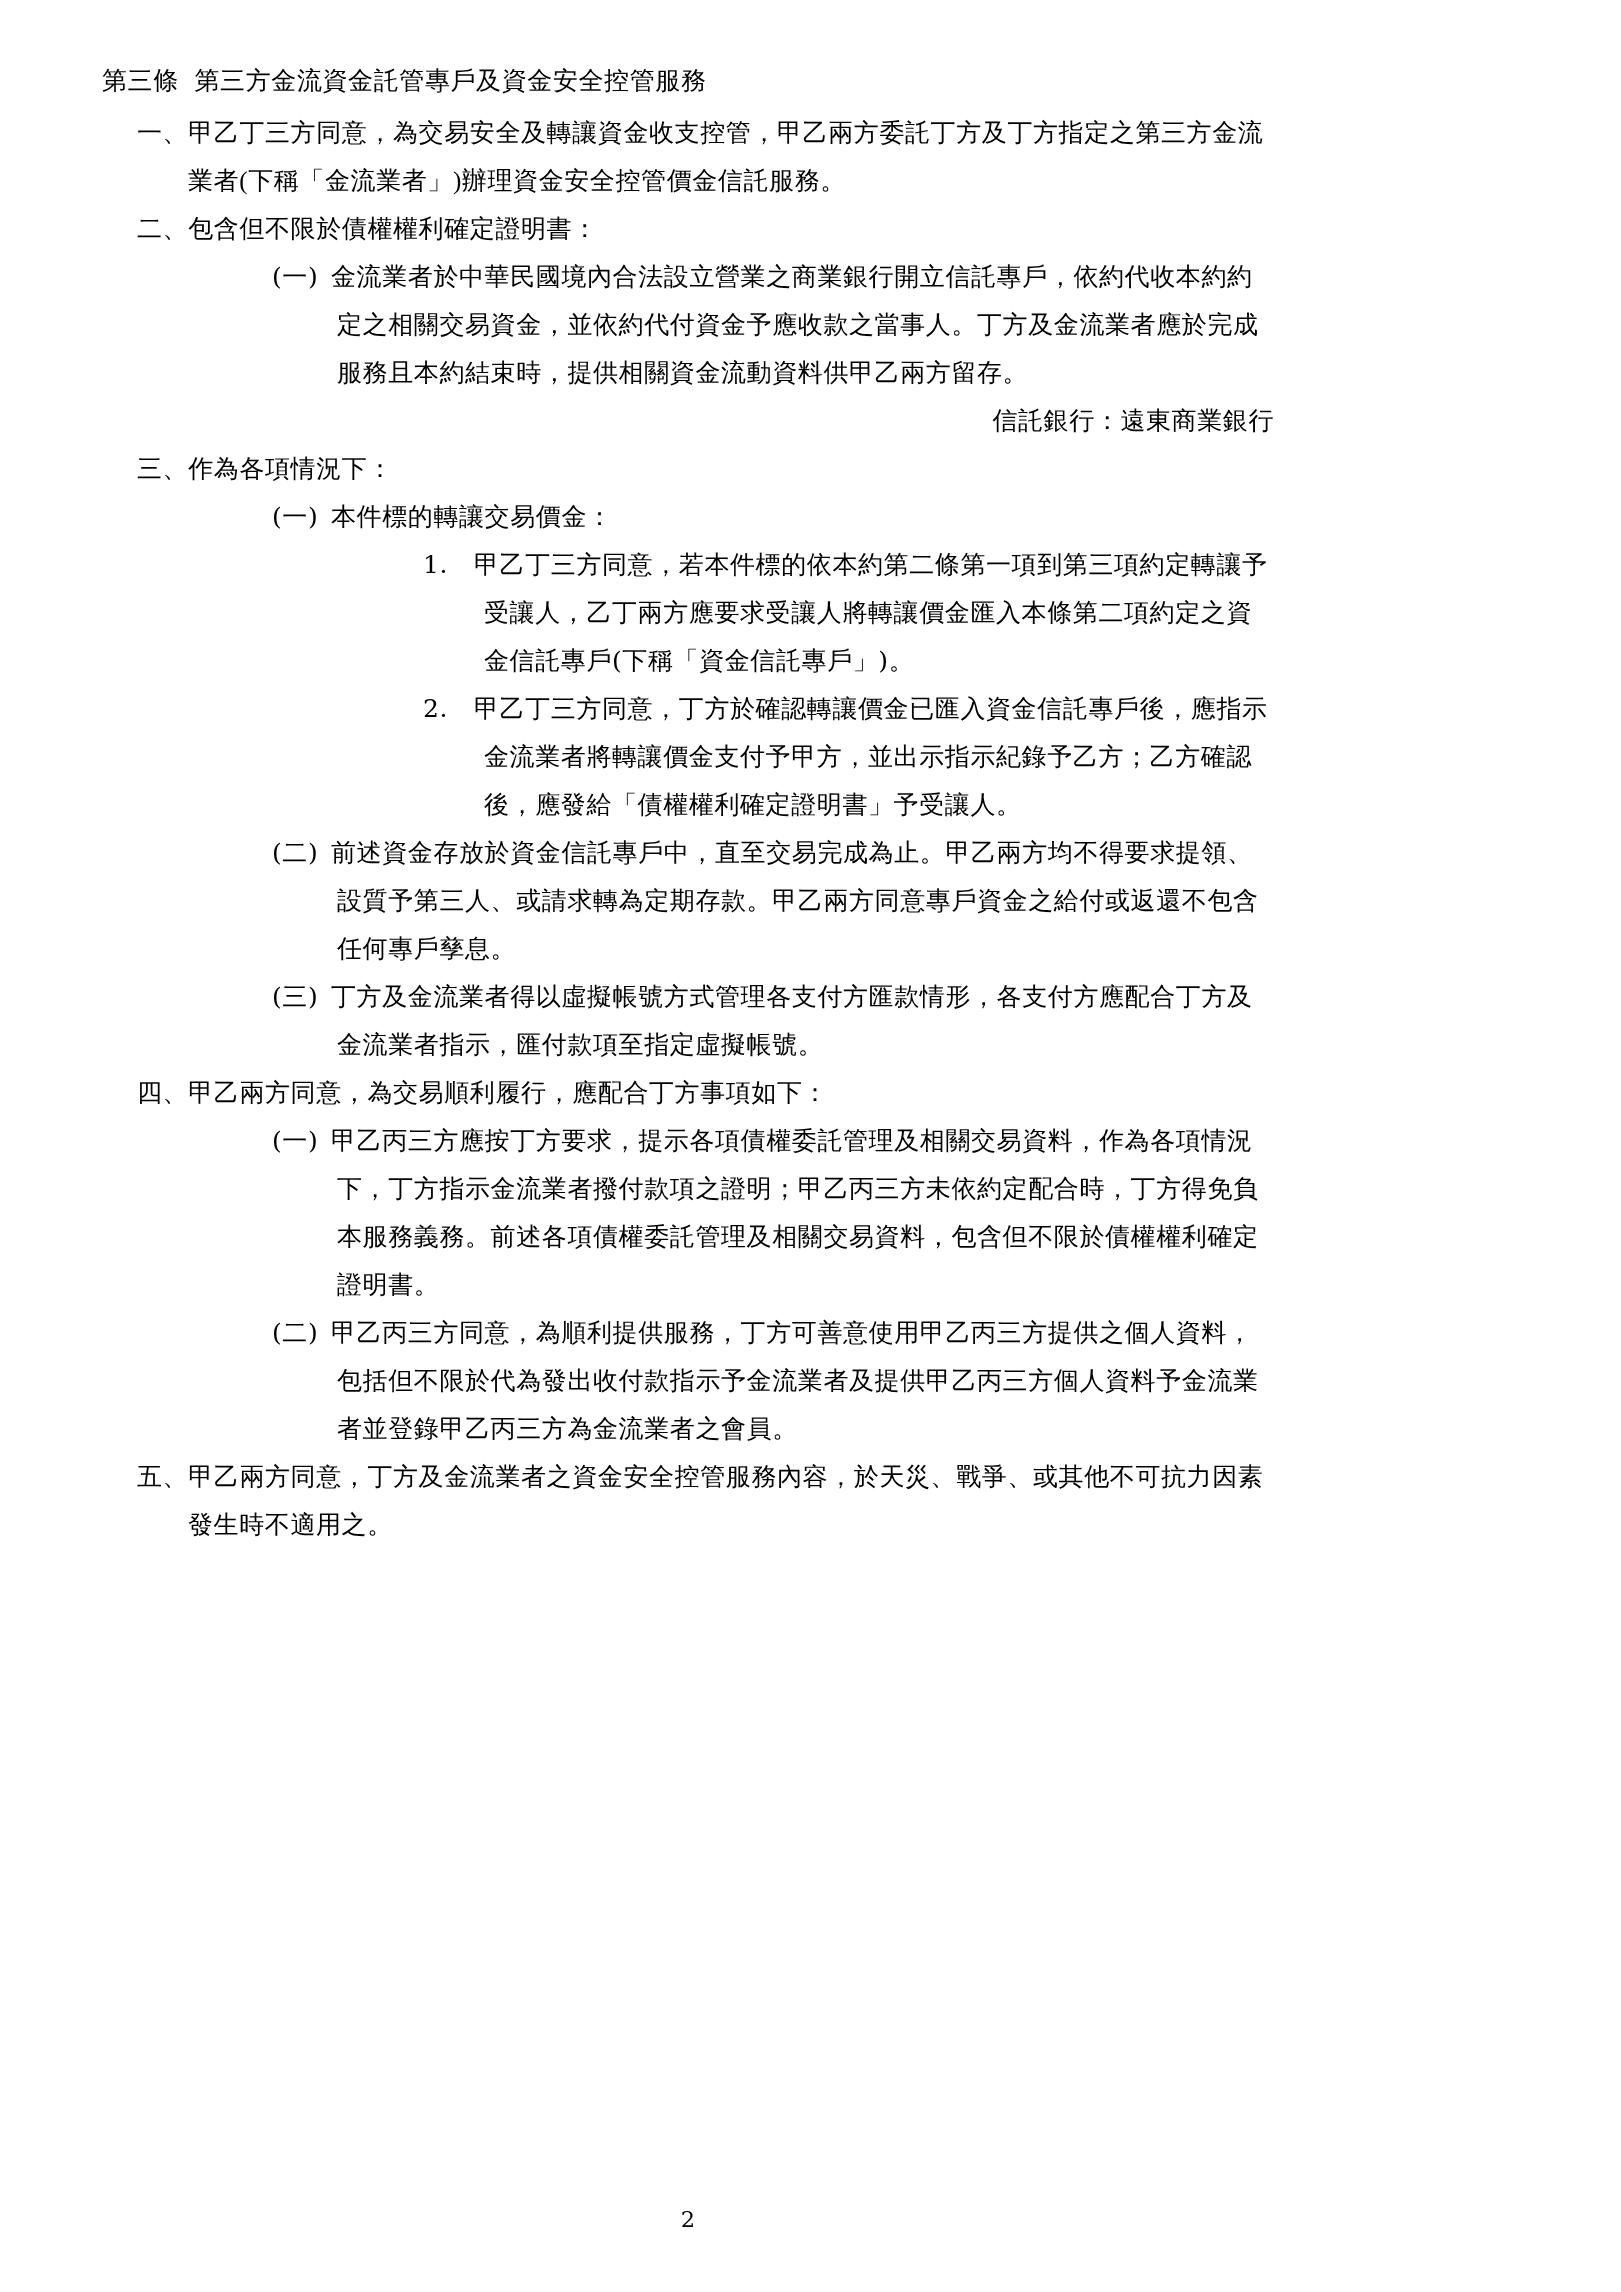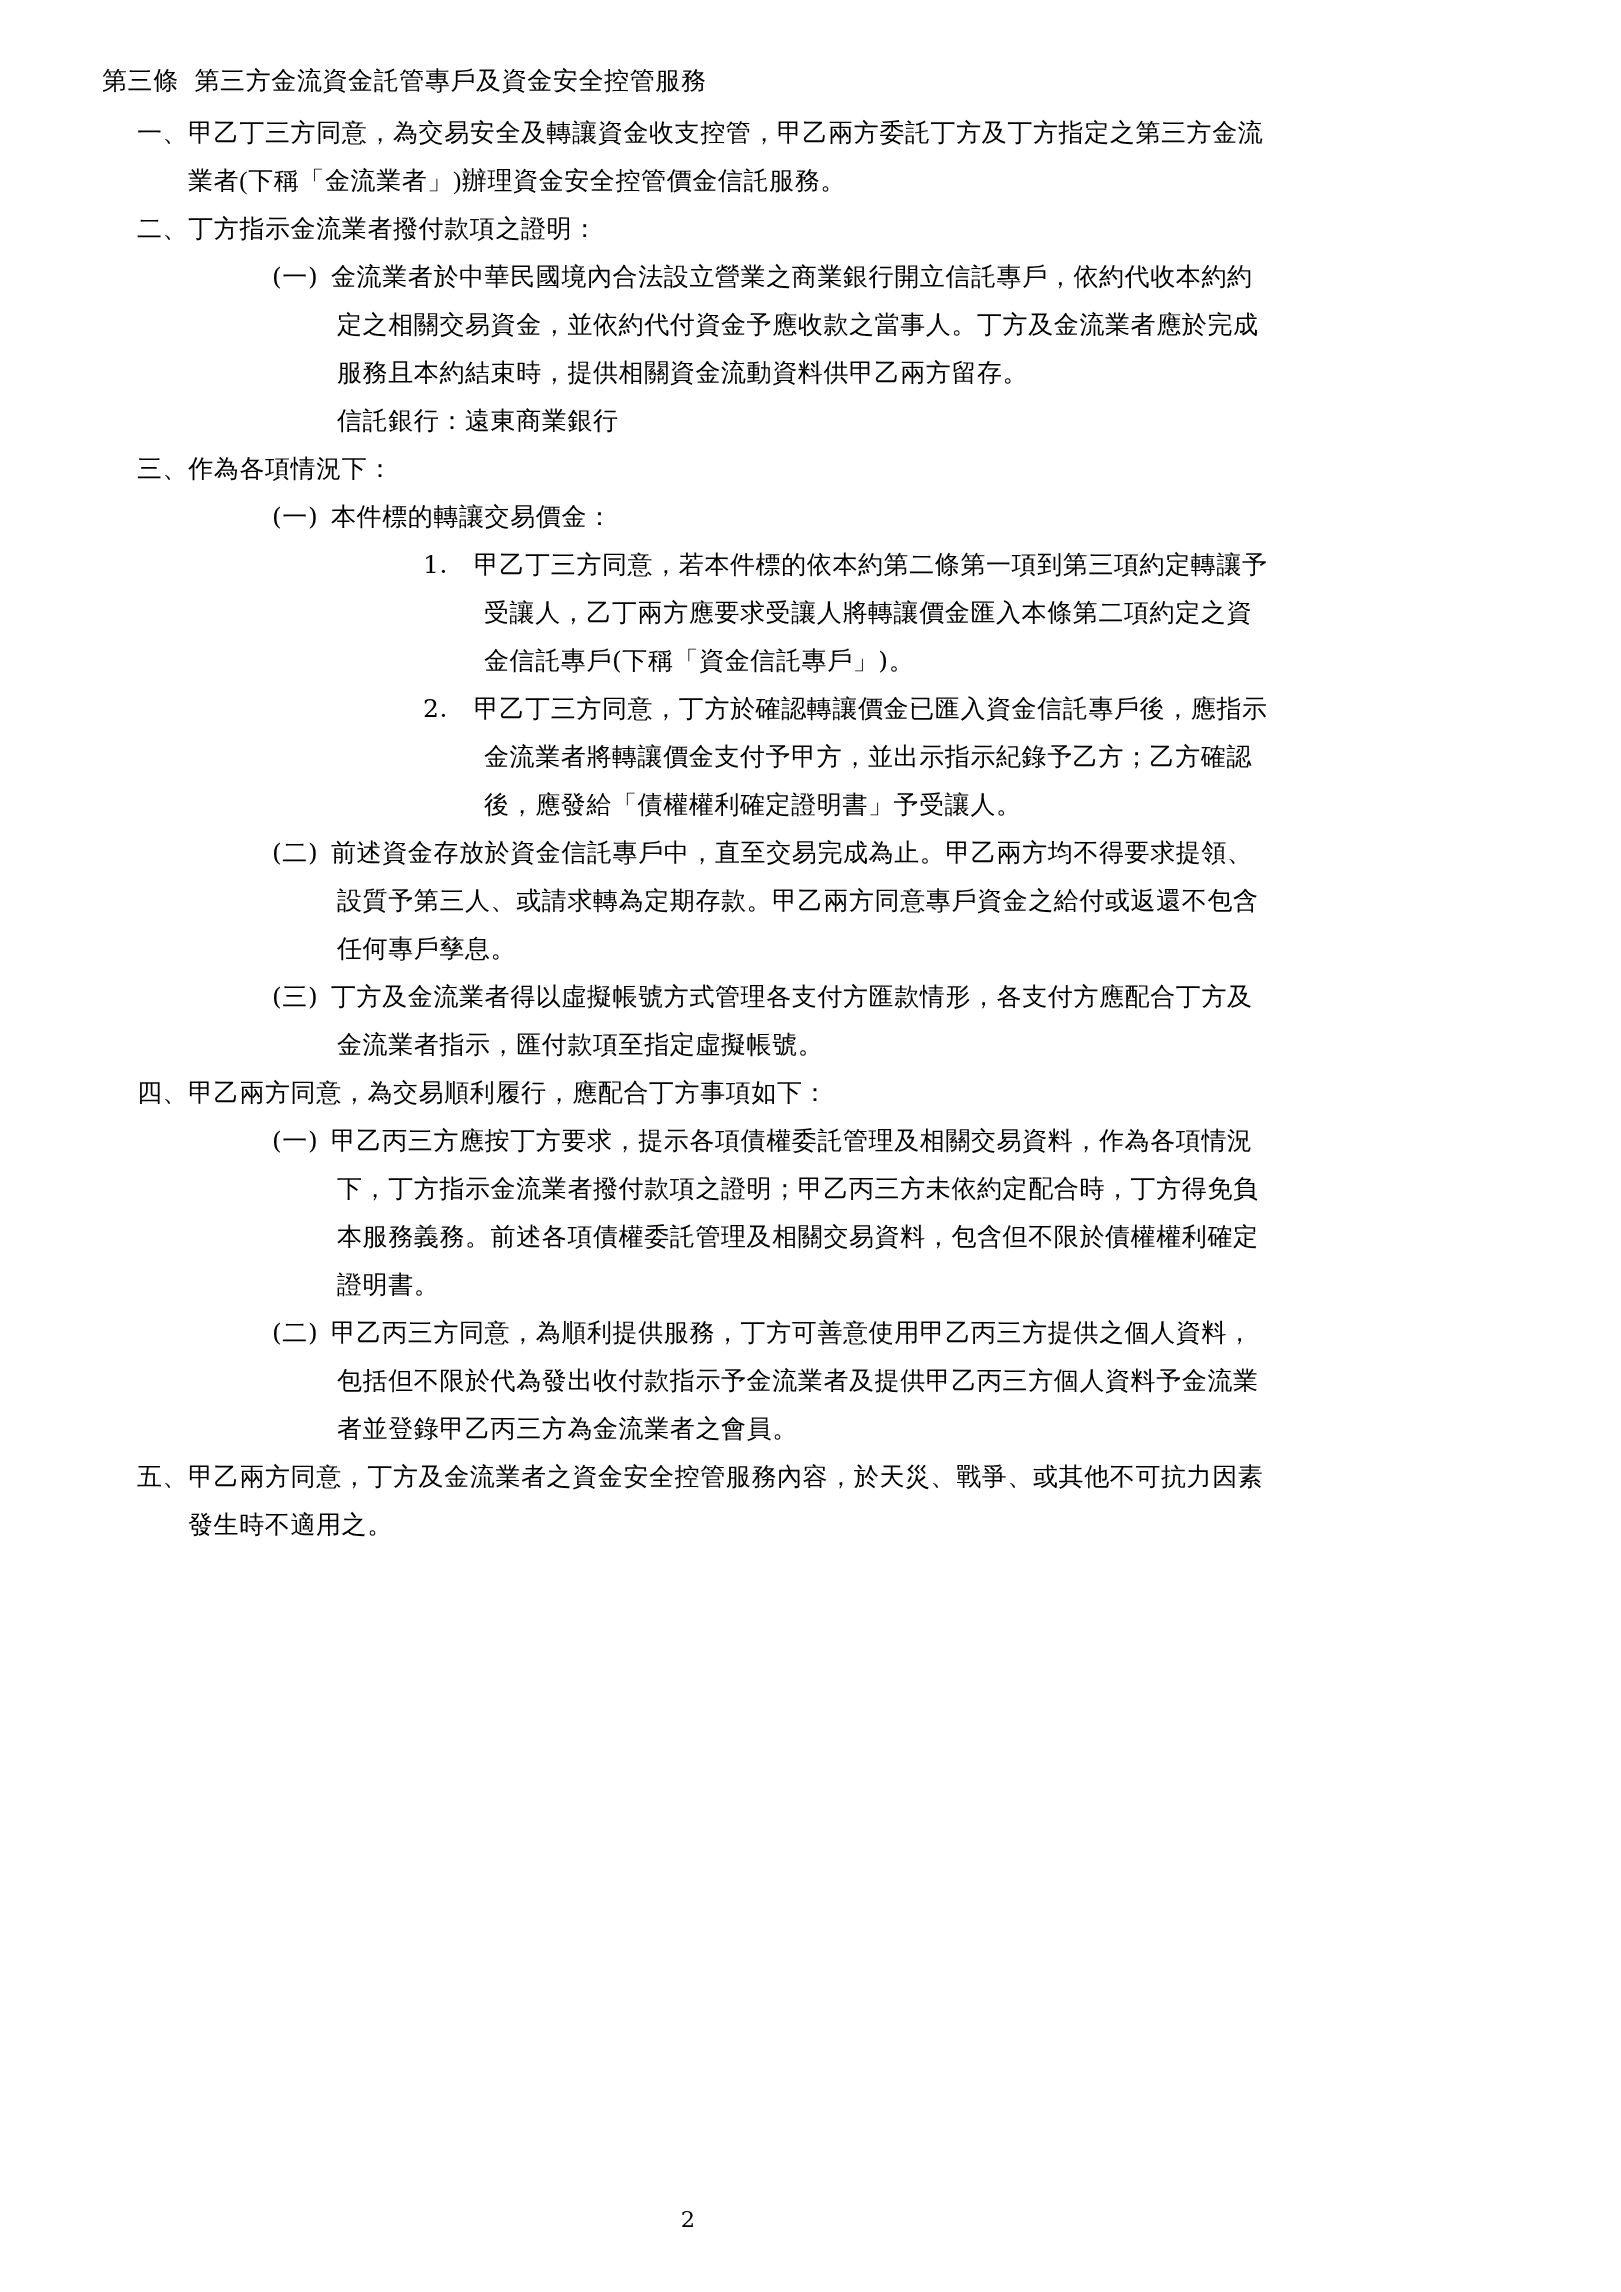--- a/index.html
+++ b/index.html
@@ -47,20 +47,21 @@
   .lv2 .marker {
     display: inline-block;
     width: 59px;
     text-indent: 0;
   }
   
   .lv2-plain {
     margin: 0;
     padding-left: 235px;
     text-indent: 0;
+    text-align: right;
   }
   
   .lv3 {
     margin: 0;
     padding-left: 382px;
     text-indent: -61px;
   }
   .lv3 .marker {
     display: inline-block;
     width: 51px;
@@ -79,21 +80,21 @@
 </head>
 <body>
 
 <div class="page">
   <div class="doc">
 
     <p class="lv-head"><span class="marker">第三條</span><span>第三方金流資金託管專戶及資金安全控管服務</span></p>
 
     <p class="lv1"><span class="marker">一、</span><span>甲乙丁三方同意，為交易安全及轉讓資金收支控管，甲乙兩方委託丁方及丁方指定之第三方金流業者(下稱「金流業者」)辦理資金安全控管價金信託服務。</span></p>
 
-    <p class="lv1"><span class="marker">二、</span><span>丁方指示金流業者撥付款項之證明：</span></p>
+    <p class="lv1"><span class="marker">二、</span><span>包含但不限於債權權利確定證明書：</span></p>
 
     <p class="lv2"><span class="marker">(一)</span><span>金流業者於中華民國境內合法設立營業之商業銀行開立信託專戶，依約代收本約約定之相關交易資金，並依約代付資金予應收款之當事人。丁方及金流業者應於完成服務且本約結束時，提供相關資金流動資料供甲乙兩方留存。</span></p>
 
 
     <p class="lv2-plain"><span>信託銀行：遠東商業銀行</span></p>
 
 
     <p class="lv1"><span class="marker">三、</span><span>作為各項情況下：</span></p>
 
     <p class="lv2"><span class="marker">(一)</span><span>本件標的轉讓交易價金：</span></p>

